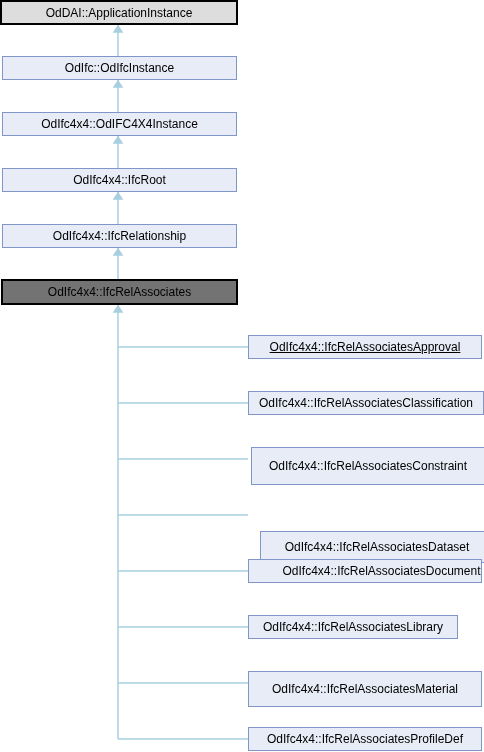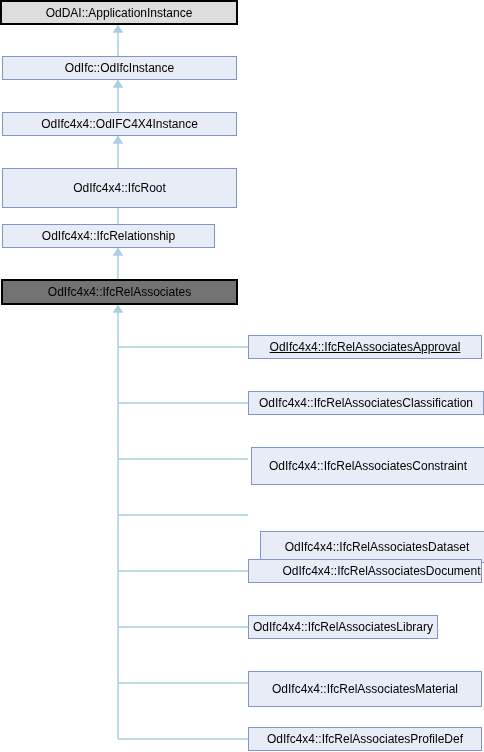--- a/index.html
+++ b/index.html
@@ -81,26 +81,26 @@
         <line x1="118" y1="627" x2="248" y2="627" stroke="#a8cfe0" stroke-width="1.5"></line>
         <line x1="118" y1="683" x2="248" y2="683" stroke="#a8cfe0" stroke-width="1.5"></line>
         <line x1="118" y1="739" x2="248" y2="739" stroke="#a8cfe0" stroke-width="1.5"></line>
       </g>
   </svg>
 
   <div id="nodes">
       <div class="node node-root" style="left: 0px; top: 0px; width: 238px; height: 25px;">OdDAI::ApplicationInstance</div>
       <div class="node node-normal" style="left: 2px; top: 56px; width: 235px; height: 24px;">OdIfc::OdIfcInstance</div>
       <div class="node node-normal" style="left: 2px; top: 112px; width: 235px; height: 24px;">OdIfc4x4::OdIFC4X4Instance</div>
-      <div class="node node-normal" style="left: 2px; top: 168px; width: 235px; height: 40px;">OdIfc4x4::IfcRoot</div>
-      <div class="node node-normal" style="left: 2px; top: 224px; width: 213px; height: 24px;">OdIfc4x4::IfcRelationship</div>
+      <div class="node node-normal" style="left: 2px; top: 168px; width: 235px; height: 24px;">OdIfc4x4::IfcRoot</div>
+      <div class="node node-normal" style="left: 2px; top: 224px; width: 235px; height: 24px;">OdIfc4x4::IfcRelationship</div>
       <div class="node node-current" style="left: 1px; top: 279px; width: 237px; height: 26px;">OdIfc4x4::IfcRelAssociates</div>
       <div class="node node-normal" style="left: 248px; top: 335px; width: 234px; height: 24px; text-decoration: underline;">OdIfc4x4::IfcRelAssociatesApproval</div>
       <div class="node node-normal" style="left: 248px; top: 391px; width: 236px; height: 24px;">OdIfc4x4::IfcRelAssociatesClassification</div>
       <div class="node node-normal" style="left: 251px; top: 447px; width: 234px; height: 38px;">OdIfc4x4::IfcRelAssociatesConstraint</div>
       <div class="node node-normal" style="left: 260px; top: 503px; width: 234px; height: 32px; margin-top: 28px;">OdIfc4x4::IfcRelAssociatesDataset</div>
       <div class="node node-normal" style="left: 248px; top: 559px; width: 234px; height: 24px; padding-left: 33px;">OdIfc4x4::IfcRelAssociatesDocument</div>
-      <div class="node node-normal" style="left: 248px; top: 615px; width: 190px; height: 24px;">OdIfc4x4::IfcRelAssociatesLibrary</div>
+      <div class="node node-normal" style="left: 248px; top: 615px; width: 210px; height: 24px;">OdIfc4x4::IfcRelAssociatesLibrary</div>
       <div class="node node-normal" style="left: 248px; top: 671px; width: 234px; height: 36px;">OdIfc4x4::IfcRelAssociatesMaterial</div>
       <div class="node node-normal" style="left: 248px; top: 727px; width: 234px; height: 24px;">OdIfc4x4::IfcRelAssociatesProfileDef</div>
     </div>
 
 </div>
 
 </body></html>

